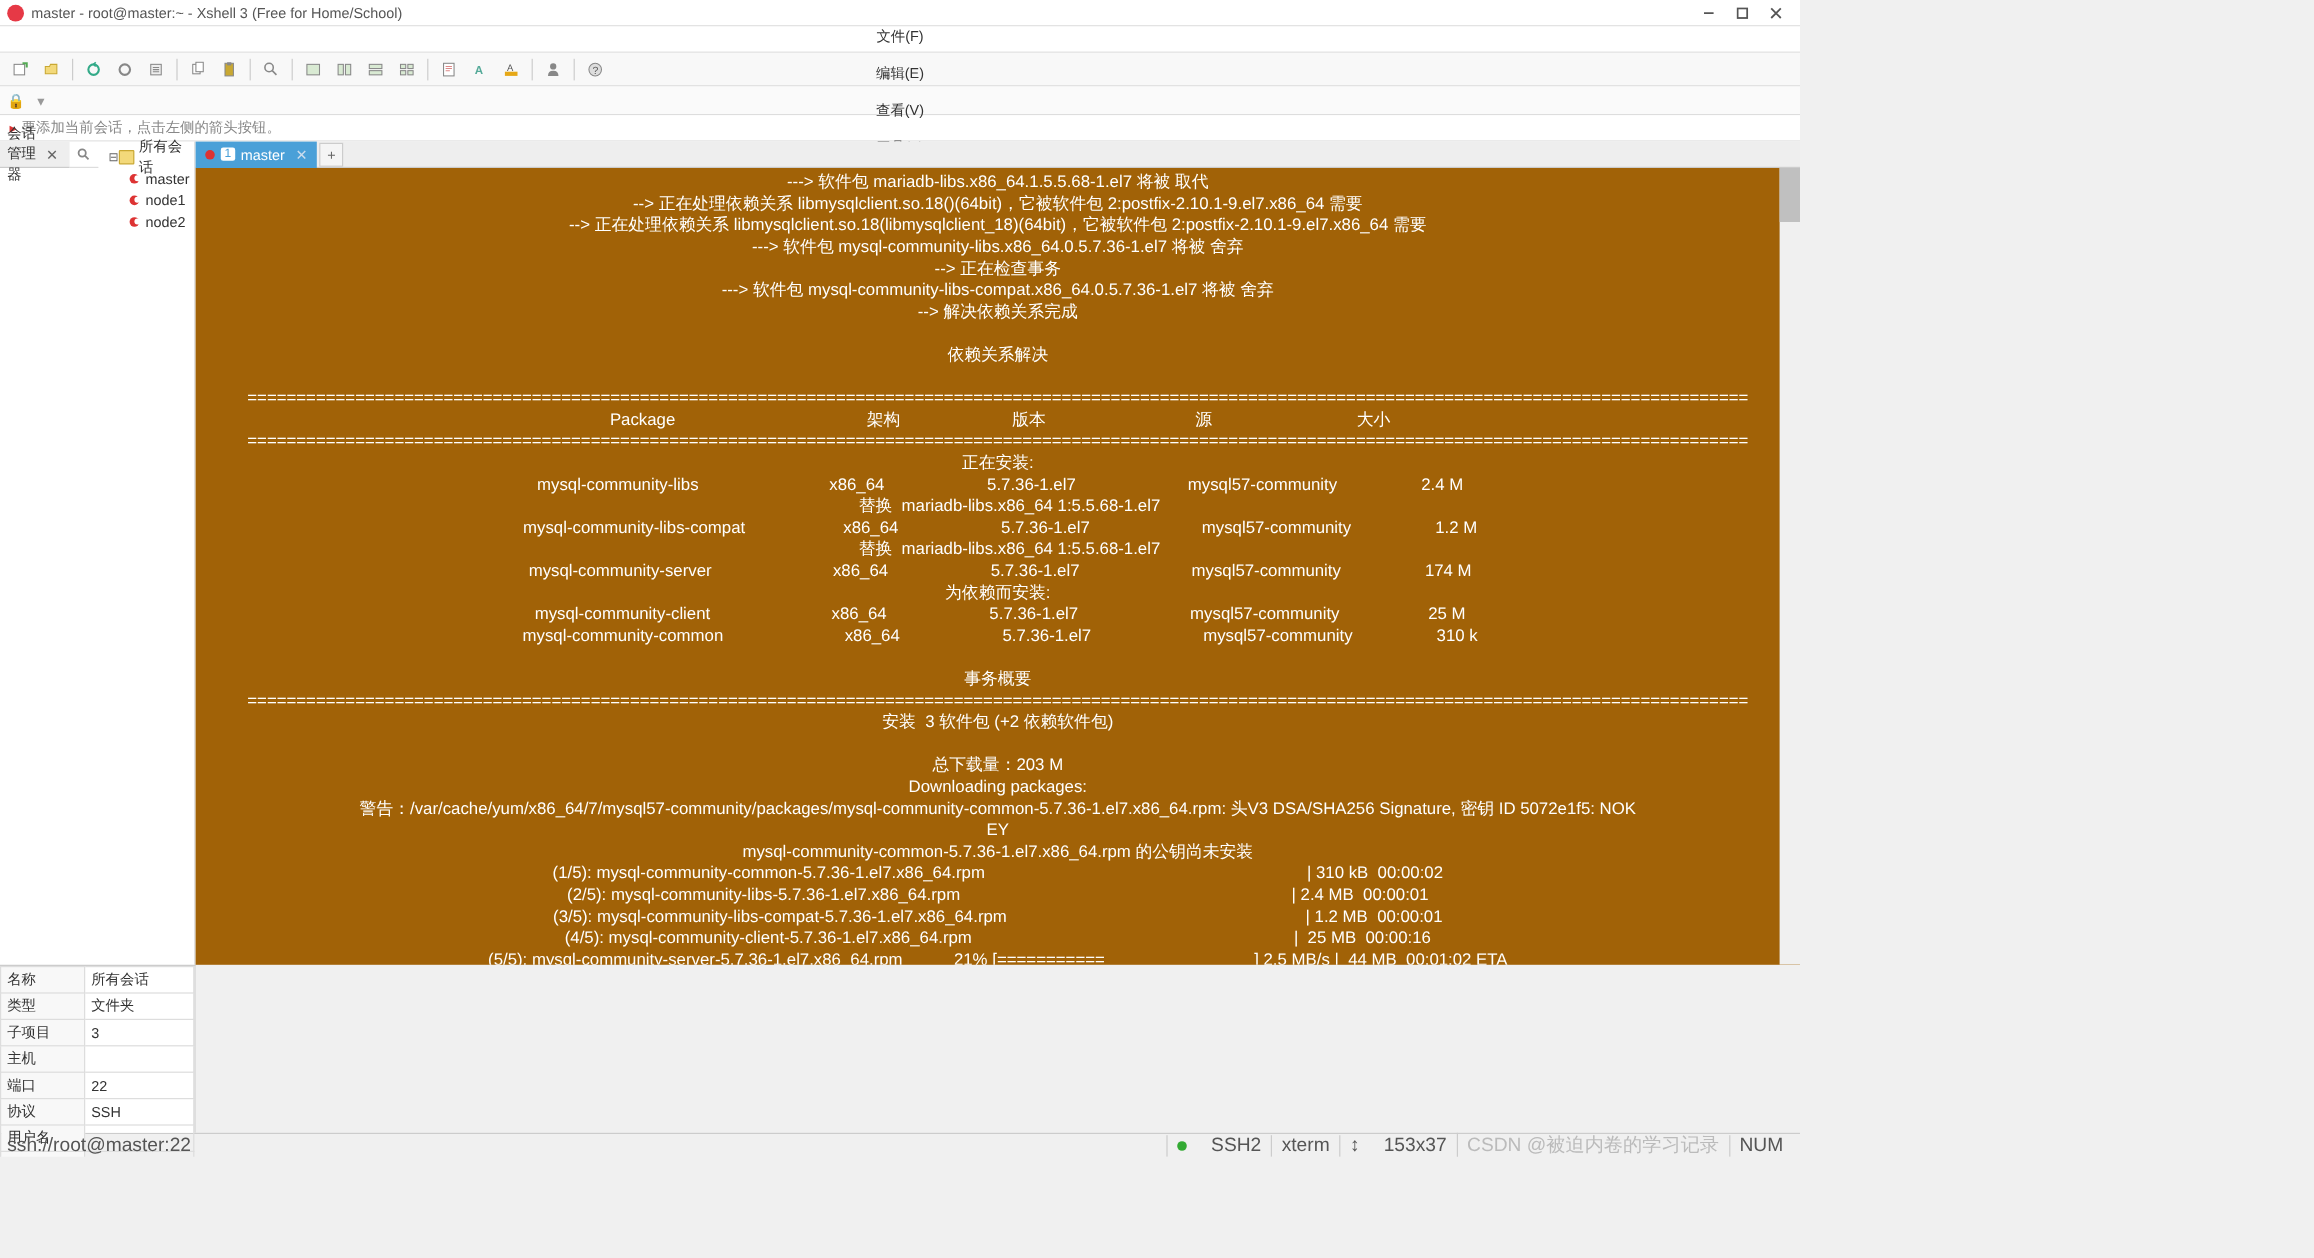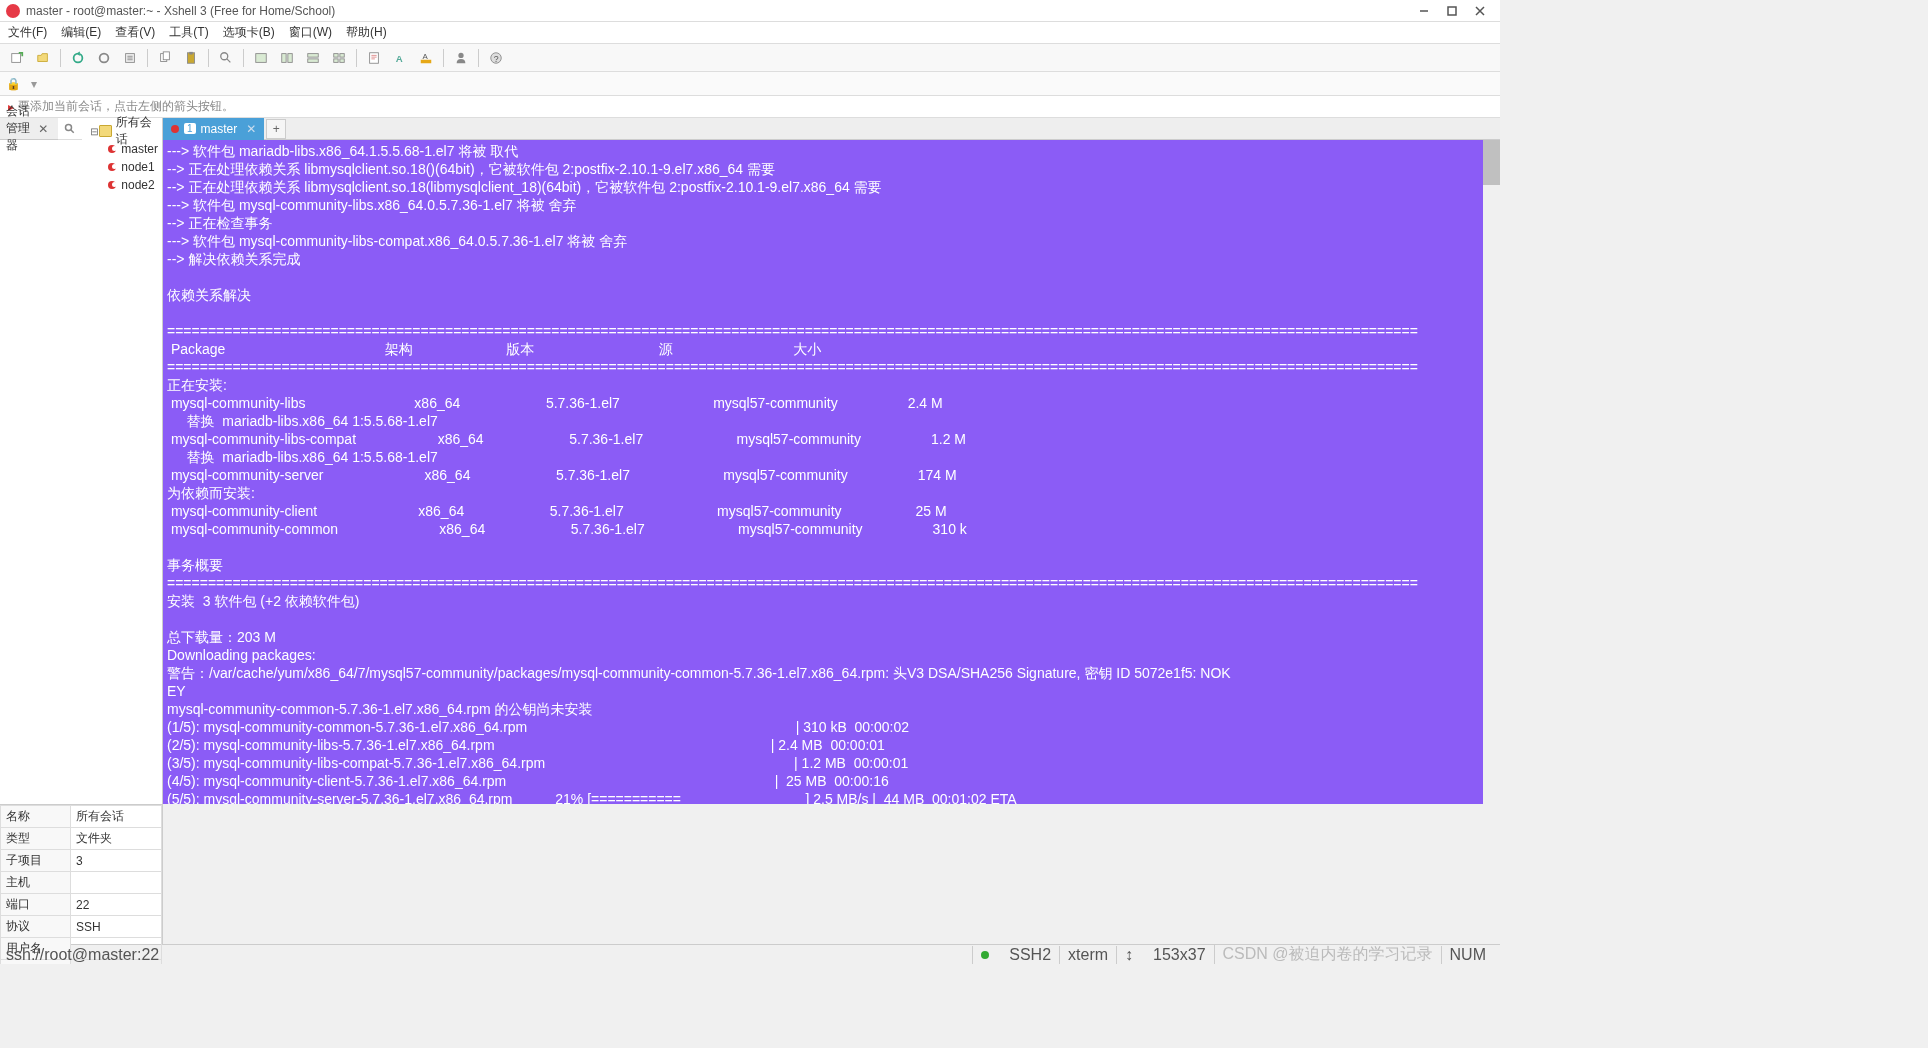--- a/index.html
+++ b/index.html
@@ -3,21 +3,21 @@
 <meta charset="utf-8">
 <style>
 * { margin:0; padding:0; box-sizing:border-box; font-family:"Microsoft YaHei","SimSun",sans-serif; }
 body { width:1500px; background:#f0f0f0; font-size:12px; color:#333; }
 .titlebar { height:22px; background:#fff; display:flex; align-items:center; padding:0 6px; border-bottom:1px solid #ddd; }
 .titlebar .logo { width:14px; height:14px; background:#e63946; border-radius:50%; margin-right:6px; }
 .titlebar .title { flex:1; color:#555; }
 .titlebar .winbtn { width:28px; height:18px; display:flex; align-items:center; justify-content:center; color:#666; }
 .winbtn svg { width:10px; height:10px; stroke:#555; stroke-width:1.5; fill:none; }
 
-.menubar { height:22px; background:#fff; display:flex; align-items:center; padding:0 8px; gap:14px; border-bottom:1px solid #ddd; }
+.menubar { height:22px; background:#fff; display:flex; align-items:center; padding:0 8px; gap:14px; border-bottom:1px solid #ddd;flex-direction:column; }
 .menubar span { color:#333; }
 
 .toolbar { height:28px; background:#f8f8f8; display:flex; align-items:center; padding:0 6px; gap:4px; border-bottom:1px solid #ddd; }
 .tbtn { width:22px; height:22px; display:flex; align-items:center; justify-content:center; border-radius:2px; }
 .tbtn svg { width:14px; height:14px; }
 .tsep { width:1px; height:18px; background:#ccc; margin:0 2px; }
 
 .addrbar { height:24px; background:#fafafa; display:flex; align-items:center; padding:0 6px; border-bottom:1px solid #ddd; }
 .addrbar .lock-icon { color:#e6a817; margin-right:4px; }
 .addrbar .addr { color:#888; flex:1; }
@@ -43,21 +43,21 @@
 .tree-row .conn::after { content:""; position:absolute; width:5px; height:5px; background:#fff; border-radius:50%; top:1px; left:4px; }
 
 .rightpane { flex:1; background:#fff; display:flex; flex-direction:column; }
 .tabbar { height:22px; background:#eee; display:flex; align-items:center; border-bottom:1px solid #ccc; }
 .tab { height:22px; display:flex; align-items:center; padding:0 8px; background:#4aa0d8; color:#fff; gap:5px; }
 .tab .dot { width:8px; height:8px; border-radius:50%; background:#d33; }
 .tab .num { background:#fff; color:#4aa0d8; border-radius:2px; padding:0 3px; font-size:10px; }
 .tab .cx { color:#cde; padding-left:4px; }
 .addtab { width:20px; height:20px; display:flex; align-items:center; justify-content:center; color:#666; border:1px solid #ccc; margin-left:2px; background:#f5f5f5; }
 
-.term { flex:1; background:#8b5cf6; color:#fff; font-family:"Courier New",monospace; font-size:14px; line-height:18px; padding:2px 4px; overflow:hidden; position:relative; white-space:pre; }
+.term { flex:1; background:#a16207; color:#fff; font-family:"Courier New",monospace; font-size:14px; line-height:18px; padding:2px 4px; overflow:hidden; position:relative; white-space:pre;text-align:center; }
 .term .scrollbar { position:absolute; right:0; top:0; width:17px; height:100%; background:#f0f0f0; }
 .term .scrollthumb { position:absolute; right:0; top:0; width:17px; height:45px; background:#c0c0c0; }
 
 .propgrid { width:163px; background:#fff; border-top:1px solid #ccc; border-right:1px solid #ccc; }
 .propgrid table { width:100%; border-collapse:collapse; }
 .propgrid td { border:1px solid #ddd; padding:2px 5px; height:18px; }
 .propgrid td:first-child { width:70px; background:#f8f8f8; }
 
 .statusbar { height:20px; background:#f0f0f0; border-top:1px solid #ccc; display:flex; align-items:center; padding:0 6px; font-size:16px; color:#555; }
 .statusbar .l { flex:1; }

